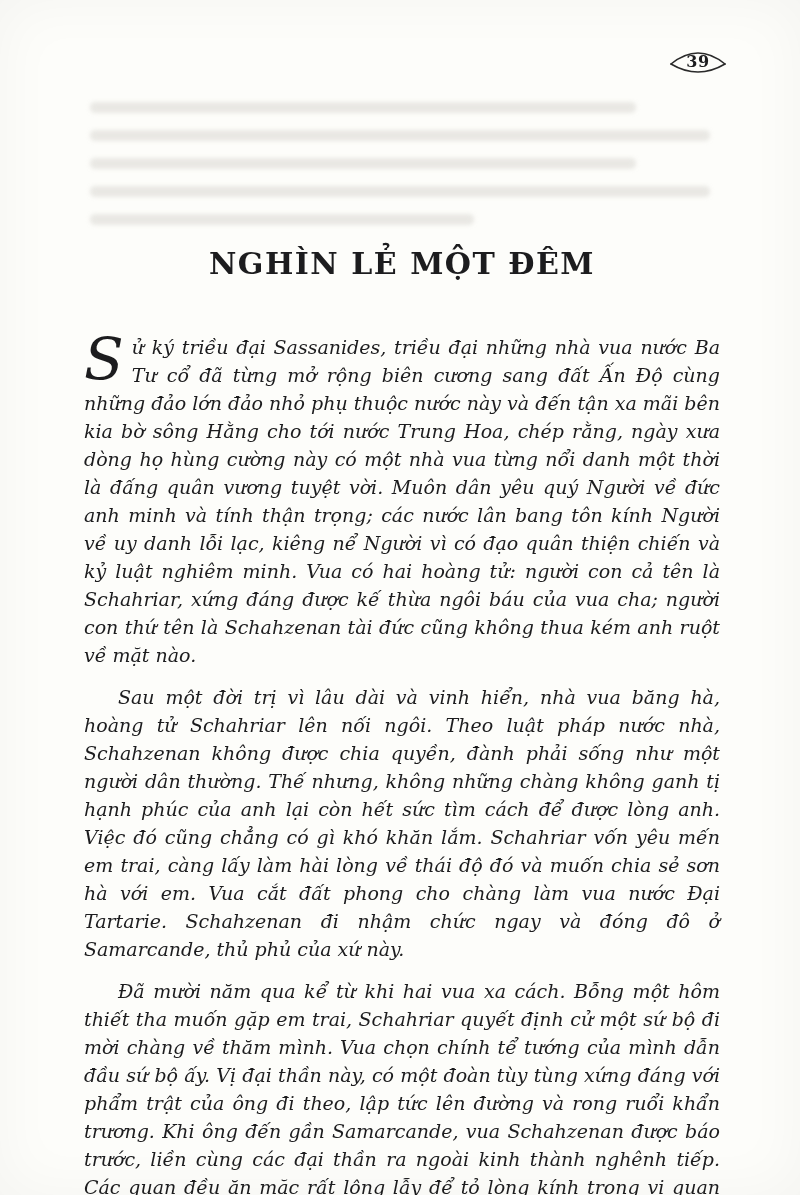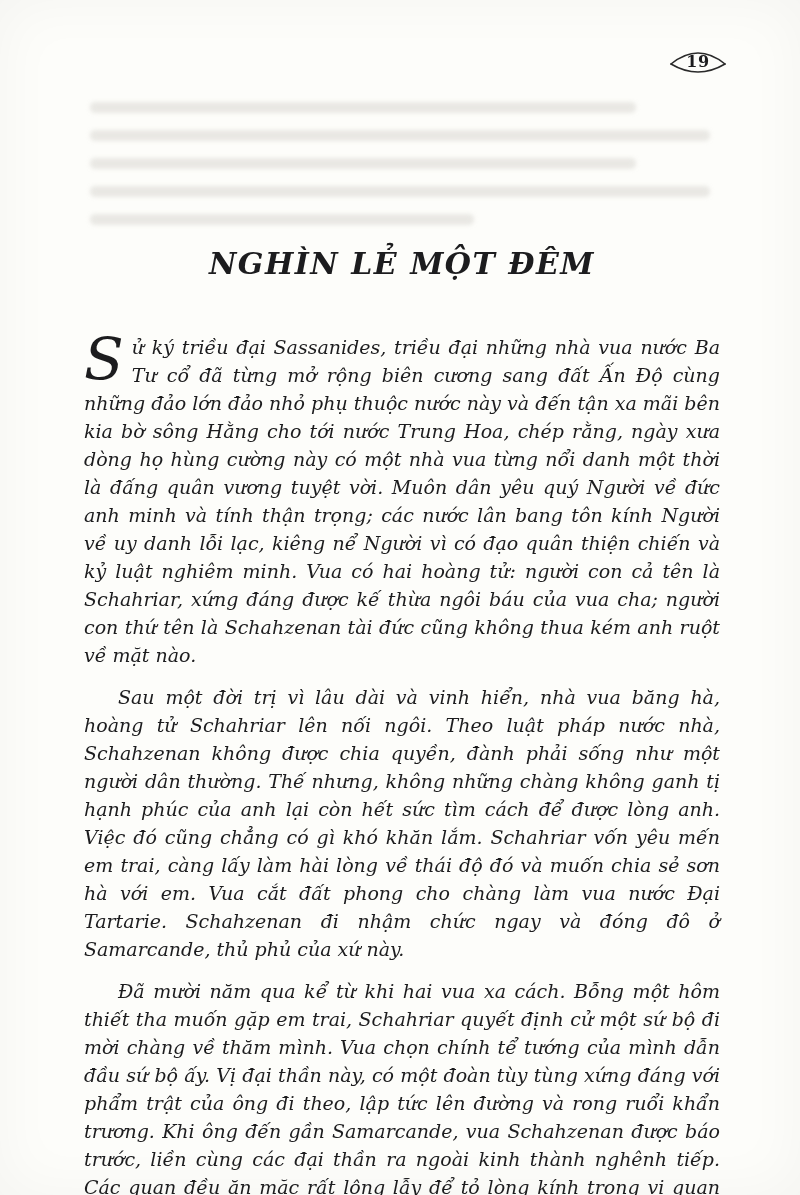--- a/index.html
+++ b/index.html
@@ -64,21 +64,20 @@
   .content {
     position: absolute;
     top: 0;
     left: 84px;
     right: 80px;
   }
 
   h1.title {
     margin: 246px 0 0 0;
     text-align: center;
-    font-style: italic;
     font-weight: 600;
     font-size: 30px;
     letter-spacing: 1.5px;
     white-space: nowrap;
   }
 
   .body-text {
     margin-top: 52px;
     font-style: italic;
     font-size: 19px;
@@ -110,21 +109,21 @@
     <div class="gline mid"></div>
     <div class="gline"></div>
     <div class="gline short"></div>
   </div>
 
   <div class="pagenum-badge">
     <svg width="60" height="38" viewBox="0 0 60 38">
       <path d="M3,20 Q30,-2 57,20" fill="none" stroke="#2a2a2a" stroke-width="1.6" stroke-linecap="round"></path>
       <path d="M3,20 Q30,36 57,20" fill="none" stroke="#2a2a2a" stroke-width="1.6" stroke-linecap="round"></path>
     </svg>
-    <span class="num">19</span>
+    <span class="num">39</span>
   </div>
 
   <div class="content">
 
     <h1 class="title">NGHÌN LẺ MỘT ĐÊM</h1>
 
     <div class="body-text">
 
       <p>
         <span class="dropcap">S</span><span>ử ký triều đại Sassanides, triều đại những nhà vua nước Ba Tư cổ đã từng mở rộng biên cương sang đất Ấn Độ cùng những đảo lớn đảo nhỏ phụ thuộc nước này và đến tận xa mãi bên kia bờ sông Hằng cho tới nước Trung Hoa, chép rằng, ngày xưa dòng họ hùng cường này có một nhà vua từng nổi danh một thời là đấng quân vương tuyệt vời. Muôn dân yêu quý Người về đức anh minh và tính thận trọng; các nước lân bang tôn kính Người về uy danh lỗi lạc, kiêng nể Người vì có đạo quân thiện chiến và kỷ luật nghiêm minh. Vua có hai hoàng tử: người con cả tên là Schahriar, xứng đáng được kế thừa ngôi báu của vua cha; người con thứ tên là Schahzenan tài đức cũng không thua kém anh ruột về mặt nào.</span>

